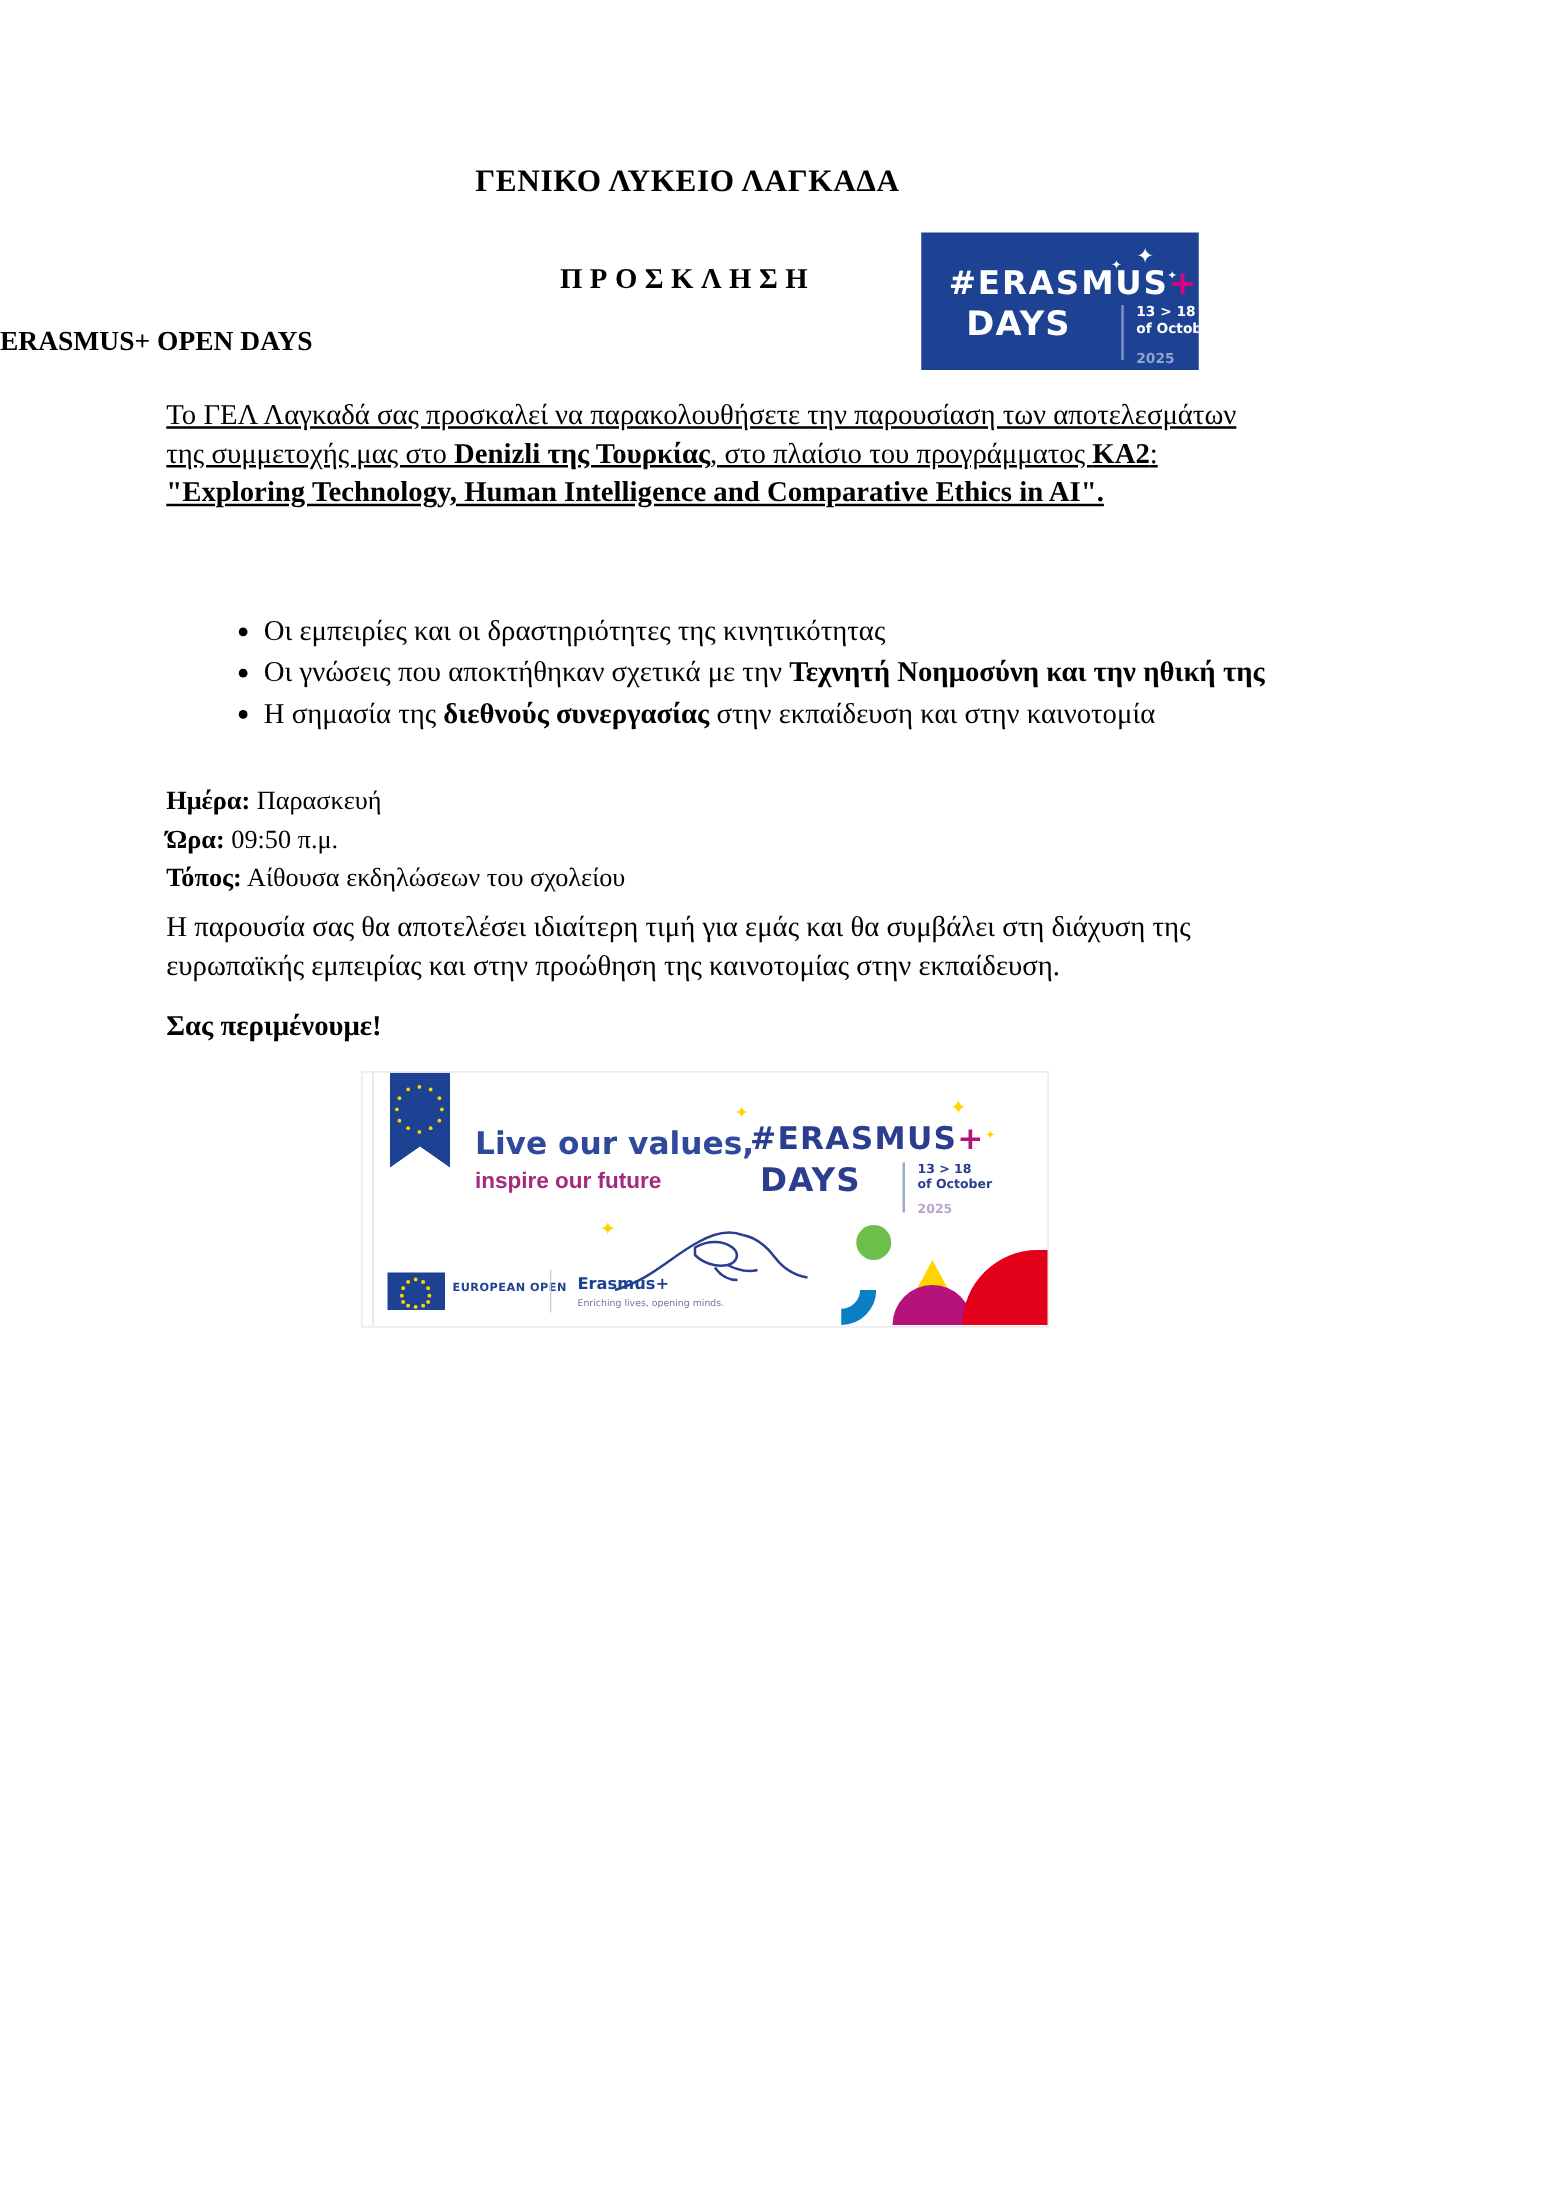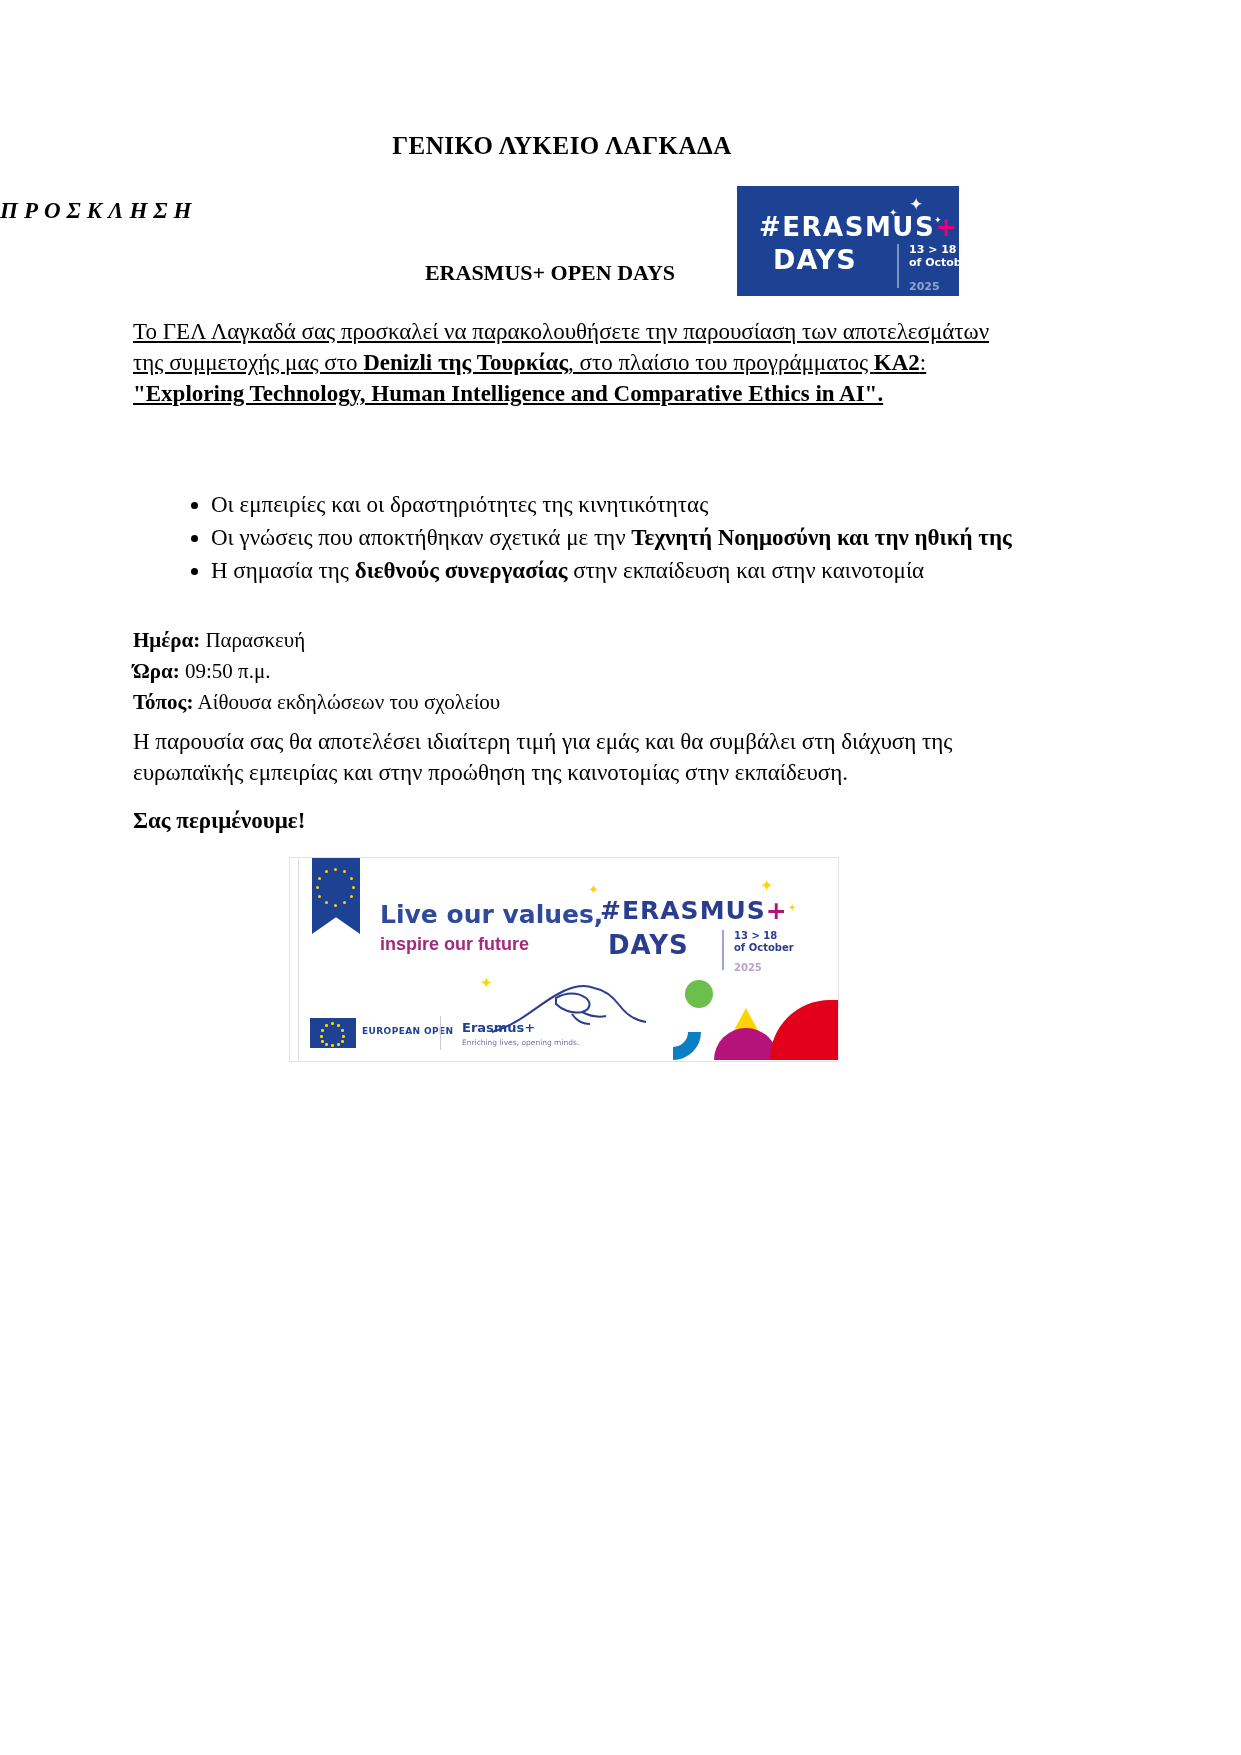--- a/index.html
+++ b/index.html
@@ -8,32 +8,32 @@
     width:1241px; height:1755px;
     background:#ffffff;
     font-family:"Liberation Serif", serif;
     color:#000000;
     position:relative;
     overflow:hidden;
   }
   .page { position:relative; width:1241px; height:1755px; padding:0; }
 
   .h-school {
-    position:absolute; left:12px; top:132px; width:1100px;
+    position:absolute; left:0; top:132px; width:1100px;
     text-align:center;
     font-size:25px; font-weight:bold; letter-spacing:0.5px;
   }
   .h-invite {
-    position:absolute; left:0; top:198px; width:1100px;
-    text-align:left;
-    font-size:23px; font-weight:bold; letter-spacing:6px;font-style:italic;
+    position:absolute; left:0; top:210px; width:1100px;
+    text-align:center;
+    font-size:23px; font-weight:bold; letter-spacing:6px;
   }
   .h-openday {
     position:absolute; left:0; top:260px; width:1100px;
-    text-align:center;
+    text-align:left;
     font-size:22px; font-weight:bold;
   }
 
   
   .logo-top {
     position:absolute; left:737px; top:186px;
     width:222px; height:110px;
     background:#1d4293;
     overflow:hidden;
   }

